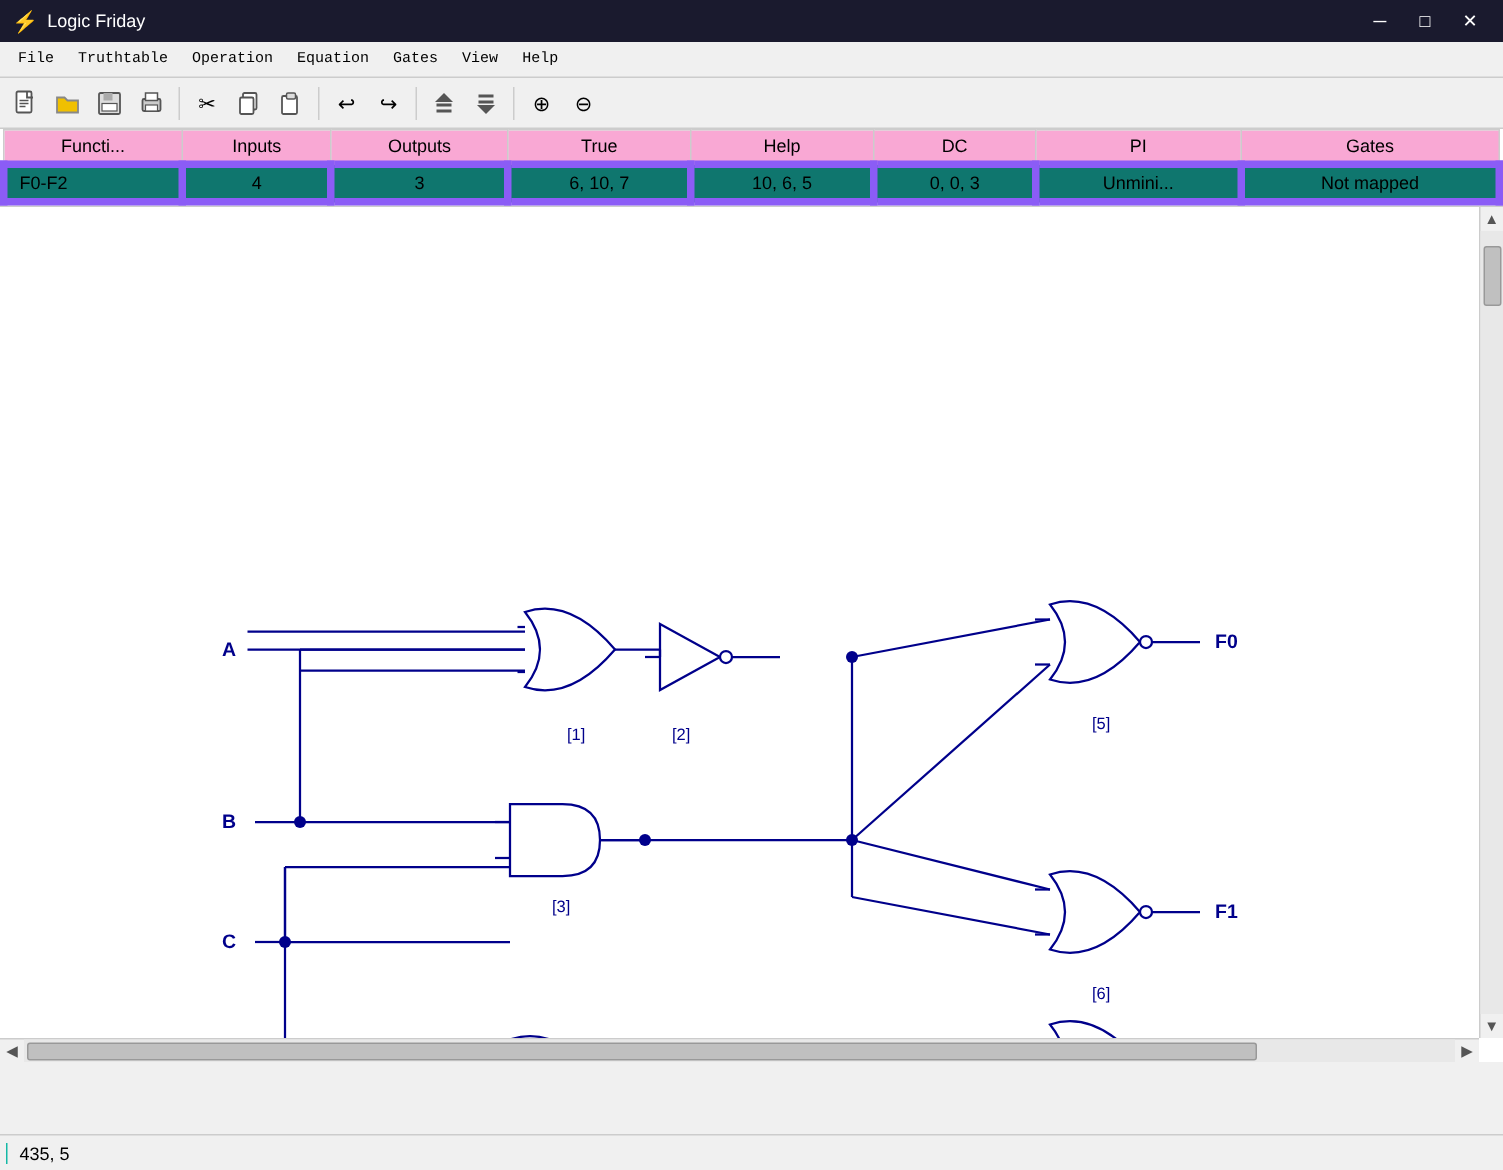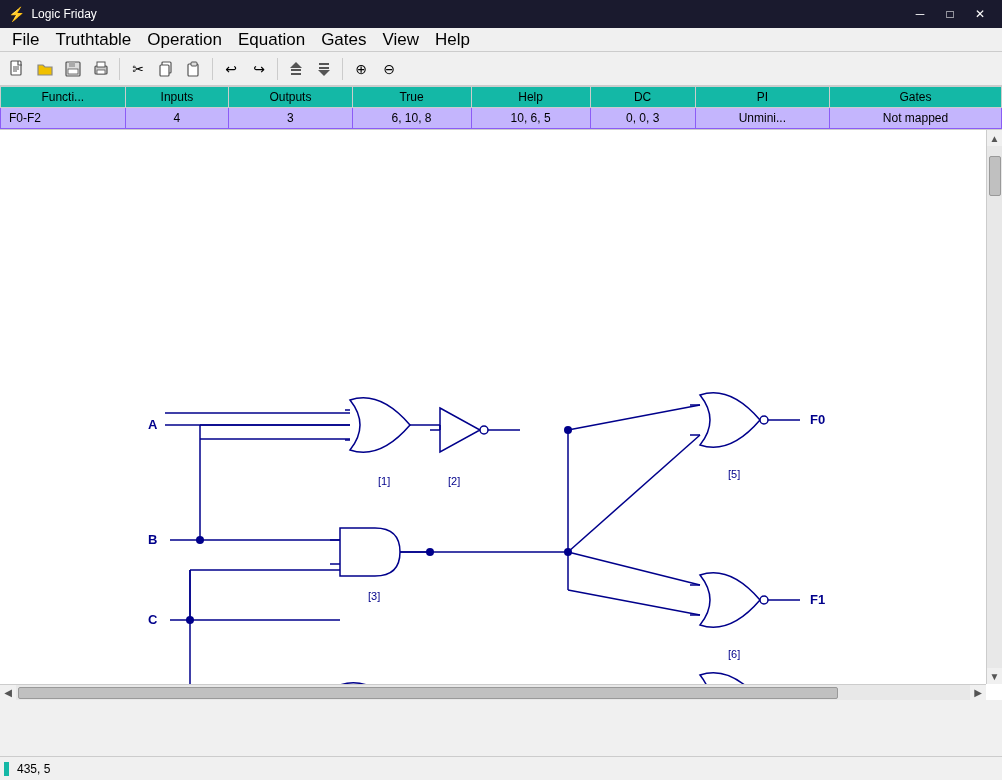--- a/index.html
+++ b/index.html
@@ -6,52 +6,52 @@
     body { font-family: 'Segoe UI', Tahoma, Geneva, Verdana, sans-serif; font-size: 12px; background: #f0f0f0; width: 1002px; height: 780px; overflow: hidden; user-select: none; }
 
     
     #titlebar { background: #1a1a2e; color: white; height: 28px; display: flex; align-items: center; justify-content: space-between; padding: 0 8px; }
     #titlebar-left { display: flex; align-items: center; gap: 6px; }
     #titlebar-controls { display: flex; gap: 2px; }
     .titlebar-btn { width: 28px; height: 22px; display: flex; align-items: center; justify-content: center; color: white; font-size: 12px; cursor: pointer; border-radius: 2px; }
 
     
     #menubar { background: #f0f0f0; border-bottom: 1px solid #ccc; height: 24px; display: flex; align-items: center; padding: 0 4px; }
-    .menu-item { padding: 2px 8px; height: 100%; display: flex; align-items: center; cursor: pointer; font-size: 17px; }
+    .menu-item { padding: 2px 8px; height: 100%; display: flex; align-items: center; cursor: pointer; font-size: 10px; font-family: Liberation Mono, monospace; }
 
     
     #toolbar { background: #f0f0f0; border-bottom: 1px solid #ccc; height: 34px; display: flex; align-items: center; padding: 0 4px; gap: 2px; }
     .toolbar-btn { width: 26px; height: 26px; display: flex; align-items: center; justify-content: center; border: 1px solid transparent; cursor: pointer; background: transparent; font-size: 14px; border-radius: 2px; }
     .toolbar-separator { width: 1px; height: 22px; background: #ccc; margin: 0 3px; }
 
     
     #table-area { background: white; border-bottom: 1px solid #ccc; }
     #func-table { width: 100%; border-collapse: collapse; font-size: 12px; }
-    #func-table th { background: #14b8a6; border: 1px solid #ccc; padding: 3px 8px; text-align: center; font-weight: normal; }
-    #func-table td { border: 1px solid #8b5cf6; padding: 3px 8px; text-align: center; background: #c4b5fd; }
+    #func-table th { background: #f9a8d4; border: 1px solid #ccc; padding: 3px 8px; text-align: center; font-weight: normal; }
+    #func-table td { border: 5px solid #8b5cf6; padding: 3px 8px; text-align: center; background: #0f766e; }
     #func-table td:first-child { text-align: left; }
 
     
     #main-area { position: relative; background: white; overflow: hidden; width: 1002px; height: 570px; }
 
     
     #vscrollbar { position: absolute; right: 0; top: 0; width: 16px; height: 540px; background: #f0f0f0; border-left: 1px solid #ccc; display: flex; flex-direction: column; align-items: center; }
     .scroll-arrow { width: 16px; height: 16px; display: flex; align-items: center; justify-content: center; cursor: pointer; font-size: 10px; color: #555; }
     .scroll-track { flex: 1; width: 16px; background: #e8e8e8; position: relative; }
     .scroll-thumb { width: 12px; height: 40px; background: #c0c0c0; border: 1px solid #999; position: absolute; top: 10px; left: 2px; cursor: pointer; border-radius: 2px; }
 
     #hscrollbar { position: absolute; bottom: 30px; left: 0; right: 16px; height: 16px; background: #f0f0f0; border-top: 1px solid #ccc; display: flex; align-items: center; }
     .hscroll-arrow { width: 16px; height: 16px; display: flex; align-items: center; justify-content: center; cursor: pointer; font-size: 10px; color: #555; }
     .hscroll-track { flex: 1; height: 16px; background: #e8e8e8; position: relative; }
     .hscroll-thumb { height: 12px; width: 800px; background: #c0c0c0; border: 1px solid #999; position: absolute; top: 2px; left: 2px; cursor: pointer; border-radius: 2px; }
 
     
     #statusbar { background: #f0f0f0; border-top: 1px solid #ccc; height: 24px; display: flex; align-items: center; padding: 0 4px; font-size: 12px; position: absolute; bottom: 0; left: 0; right: 0; }
     #status-text { flex: 1; }
-    #status-coords { border-left: 5px solid #14b8a6; padding-left: 8px; min-width: 60px; }
+    #status-coords { border-left: 1px solid #14b8a6; padding-left: 8px; min-width: 60px; }
 
     
     #circuit-svg { position: absolute; top: 0; left: 0; }
 
     .gate-label { font-family: 'Segoe UI', sans-serif; font-size: 11px; fill: #00008B; }
     .wire { stroke: #00008B; stroke-width: 1.5; fill: none; }
     .gate-shape { stroke: #00008B; stroke-width: 1.5; fill: white; }
     .junction { fill: #00008B; }
     .input-label { font-family: 'Segoe UI', sans-serif; font-size: 13px; fill: #00008B; font-weight: bold; }
     .output-label { font-family: 'Segoe UI', sans-serif; font-size: 13px; fill: #00008B; font-weight: bold; }
@@ -160,21 +160,21 @@
         <th>DC</th>
         <th>PI</th>
         <th>Gates</th>
       </tr>
     </thead>
     <tbody>
       <tr>
         <td>F0-F2</td>
         <td>4</td>
         <td>3</td>
-        <td>6, 10, 8</td>
+        <td>6, 10, 7</td>
         <td>10, 6, 5</td>
         <td>0, 0, 3</td>
         <td>Unmini...</td>
         <td>Not mapped</td>
       </tr>
     </tbody>
   </table>
 </div>
 
 <div id="main-area" style="position:relative; background:white; width:1002px; height:570px; overflow:hidden;">

